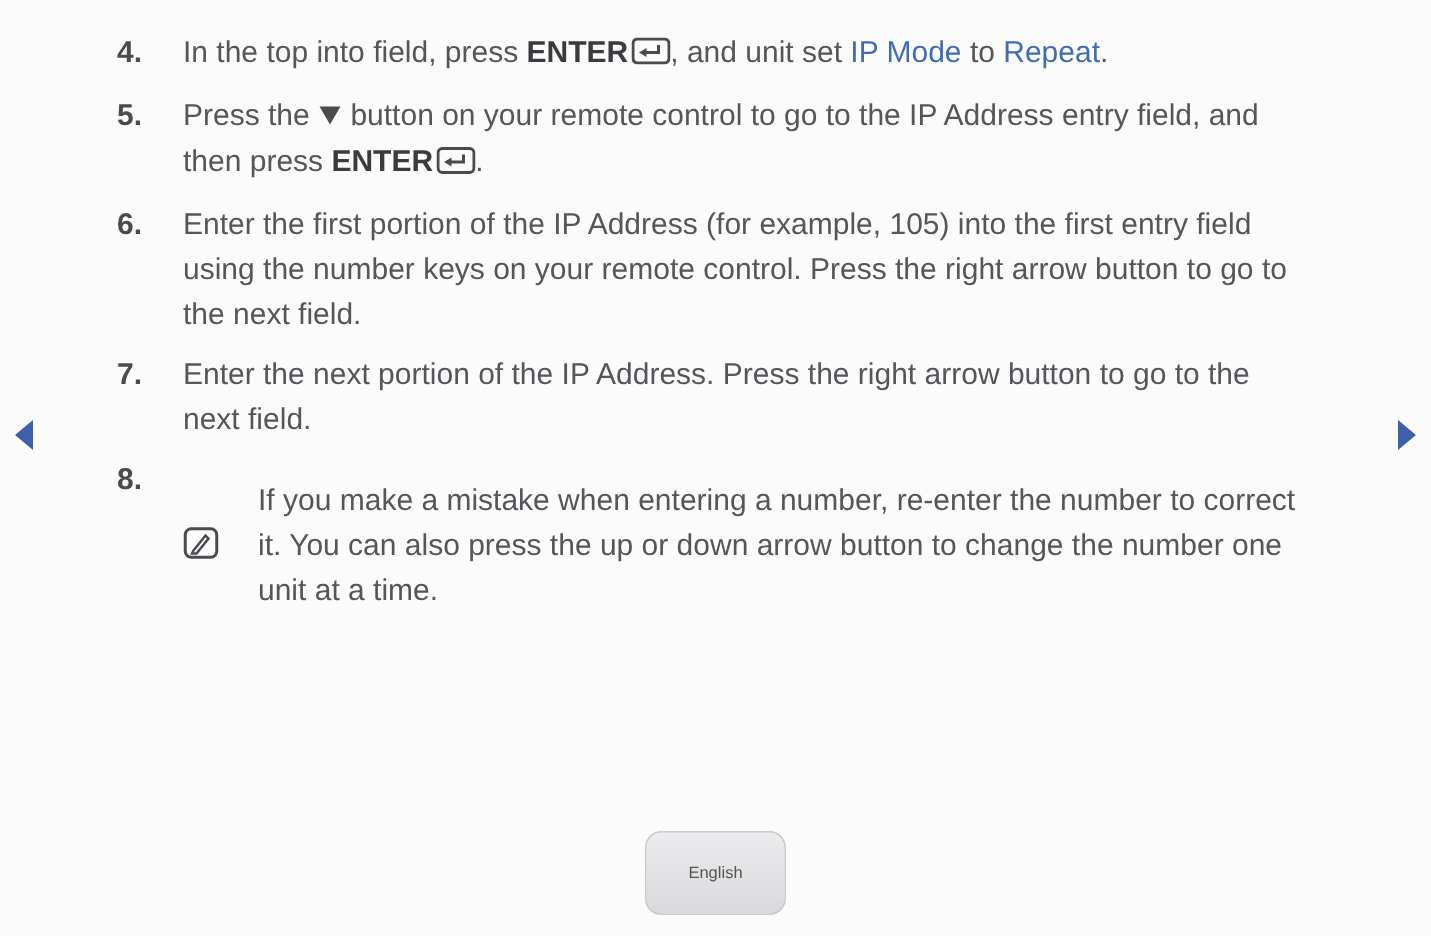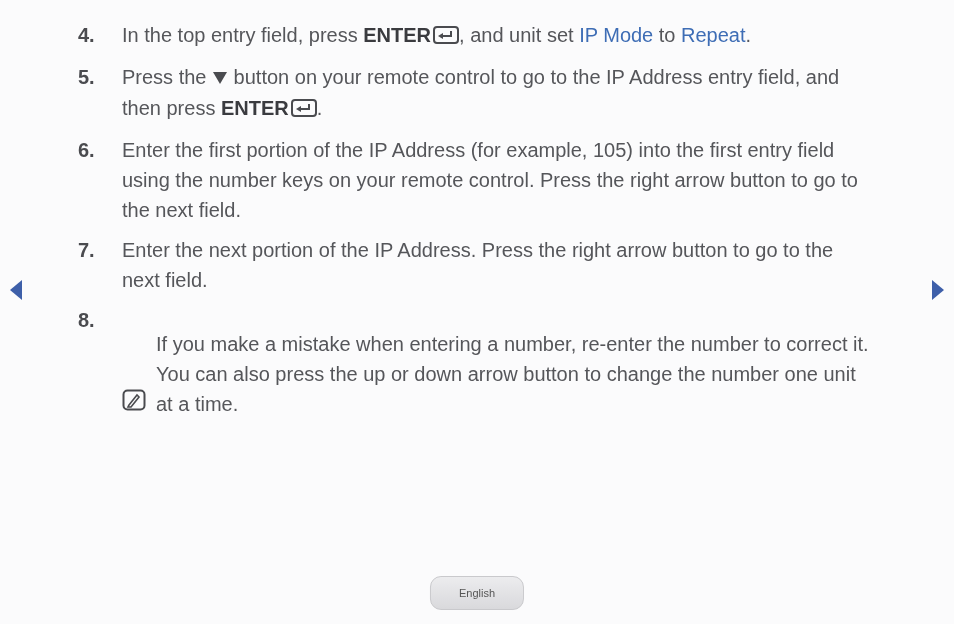--- a/index.html
+++ b/index.html
@@ -31,23 +31,23 @@
     }
     .bold { font-weight: bold; color: #3a3b3f; margin-top: 10px; }
     .link { color: #3e6db5; margin-top: 28px; }
     .enter-icon {
       display: inline-block;
       vertical-align: -2px;
       margin-left: 2px;
     }
     .note-row {
       display: flex;
-      align-items: flex-end;
-      gap: 10px;
-      margin-top: 24px;
+      align-items: center;
+      gap: 26px;
+      margin-top: 14px;
     }
     .note-icon {
       display: inline-block;
       flex-shrink: 0;
       margin-top: 4px;
     }
     .nav-left, .nav-right {
       position: absolute;
       top: 278px;
       cursor: pointer;
@@ -57,31 +57,31 @@
     .lang-badge {
       position: absolute;
       bottom: 14px;
       left: 50%;
       transform: translateX(-50%);
       background: linear-gradient(#ececee, #d9d9dc);
       border: 1px solid #c9c9cc;
       border-radius: 11px;
       font-size: 11px;
       color: #555;
-      padding: 8px 28px;
+      padding: 19px 28px;
     }
   </style>
 </head>
 <body>
 
 <div class="page">
   <ol id="steps" style="list-style:none;">
       <li class="list-item">
         <div class="list-num">4.</div>
-        <div class="list-body"><span>In the top entry field, press </span><span class="bold">ENTER</span><span class="enter-icon"><svg width="26" height="18" viewBox="0 0 26 18">
+        <div class="list-body"><span>In the top into field, press </span><span class="bold">ENTER</span><span class="enter-icon"><svg width="26" height="18" viewBox="0 0 26 18">
               <rect x="1" y="1" width="24" height="16" rx="3" ry="3" fill="none" stroke="#4a4b4f" stroke-width="2"></rect>
               <path d="M18 5 L18 10 L9 10" fill="none" stroke="#4a4b4f" stroke-width="2"></path>
               <polygon points="10,7 10,13 5,10" fill="#4a4b4f"></polygon>
             </svg></span><span>, and unit set </span><span class="link">IP Mode</span><span> to </span><span class="link">Repeat</span><span>.</span></div>
       </li>
       <li class="list-item">
         <div class="list-num">5.</div>
         <div class="list-body"><span>Press the </span><span style="display:inline-block;vertical-align:-1px;"><svg width="16" height="14" viewBox="0 0 16 14">
               <polygon points="1,1 15,1 8,13" fill="#4a4b4f"></polygon>
             </svg></span><span> button on your remote control to go to the IP Address entry field, and then press </span><span class="bold">ENTER</span><span class="enter-icon"><svg width="26" height="18" viewBox="0 0 26 18">

